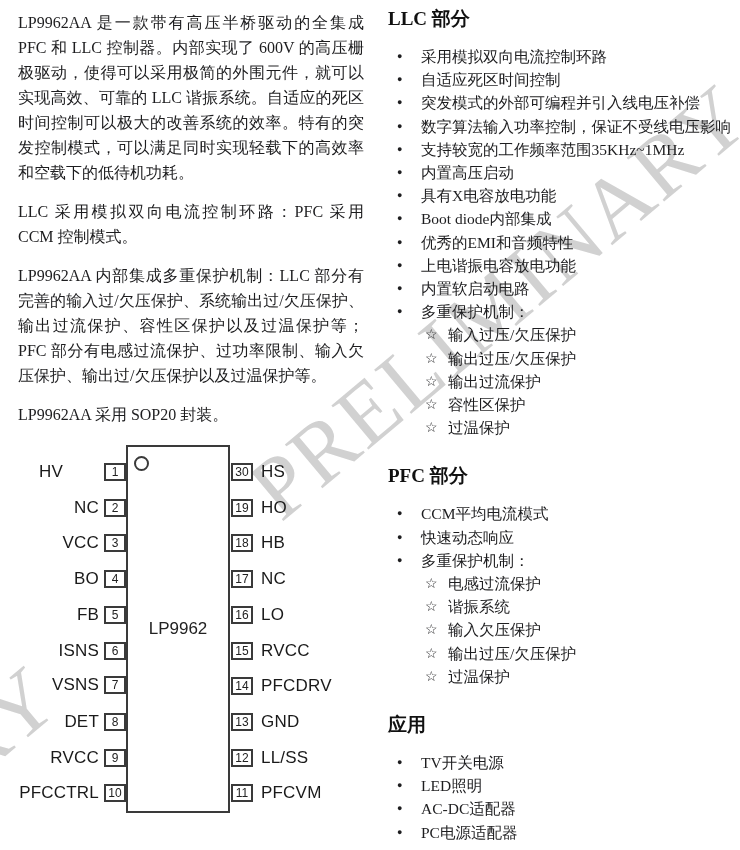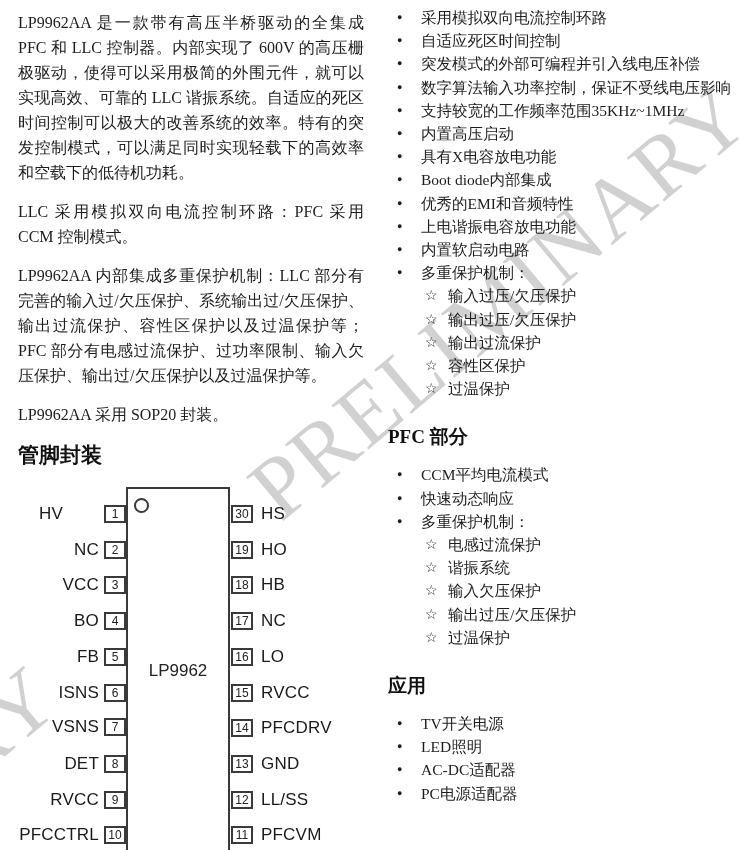--- a/index.html
+++ b/index.html
@@ -74,21 +74,20 @@
   <div class="watermark wm-frag">RY</div>
 
   <div class="content">
 
     <div class="col-left">
       <p class="para">LP9962AA 是一款带有高压半桥驱动的全集成 PFC 和 LLC 控制器。内部实现了 600V 的高压栅极驱动，使得可以采用极简的外围元件，就可以实现高效、可靠的 LLC 谐振系统。自适应的死区时间控制可以极大的改善系统的效率。特有的突发控制模式，可以满足同时实现轻载下的高效率和空载下的低待机功耗。</p>
       <p class="para">LLC 采用模拟双向电流控制环路：PFC 采用 CCM 控制模式。</p>
       <p class="para">LP9962AA 内部集成多重保护机制：LLC 部分有完善的输入过/欠压保护、系统输出过/欠压保护、输出过流保护、容性区保护以及过温保护等；PFC 部分有电感过流保护、过功率限制、输入欠压保护、输出过/欠压保护以及过温保护等。</p>
       <p class="para">LP9962AA 采用 SOP20 封装。</p>
 
-      <h2 class="pin-heading">管脚封装</h2>
 
       <div class="diagram">
         <div class="chip">
           <span class="pin1-dot"></span>
           <span class="chip-label">LP9962</span>
         </div>
         <div class="pins">
             <div class="pin-row left" style="top: 17px; gap: 36px;">
               <span class="pin-label">HV</span>
               <span class="pin-box">1</span>
@@ -170,20 +169,21 @@
             <div class="pin-row right" style="top: 338.3px;">
               <span class="pin-box">11</span>
               <span class="pin-label">PFCVM</span>
             </div>
           </div>
       </div>
     </div>
 
     <div class="col-right">
       <section>
+        <h2 class="sec-heading">LLC 部分</h2>
         <div class="feat-list">
             <div class="feat-row">
               <span class="bullet">●</span>
               <span class="feat-text">采用模拟双向电流控制环路</span>
             </div>
             <div class="feat-row">
               <span class="bullet">●</span>
               <span class="feat-text">自适应死区时间控制</span>
             </div>
             <div class="feat-row">

